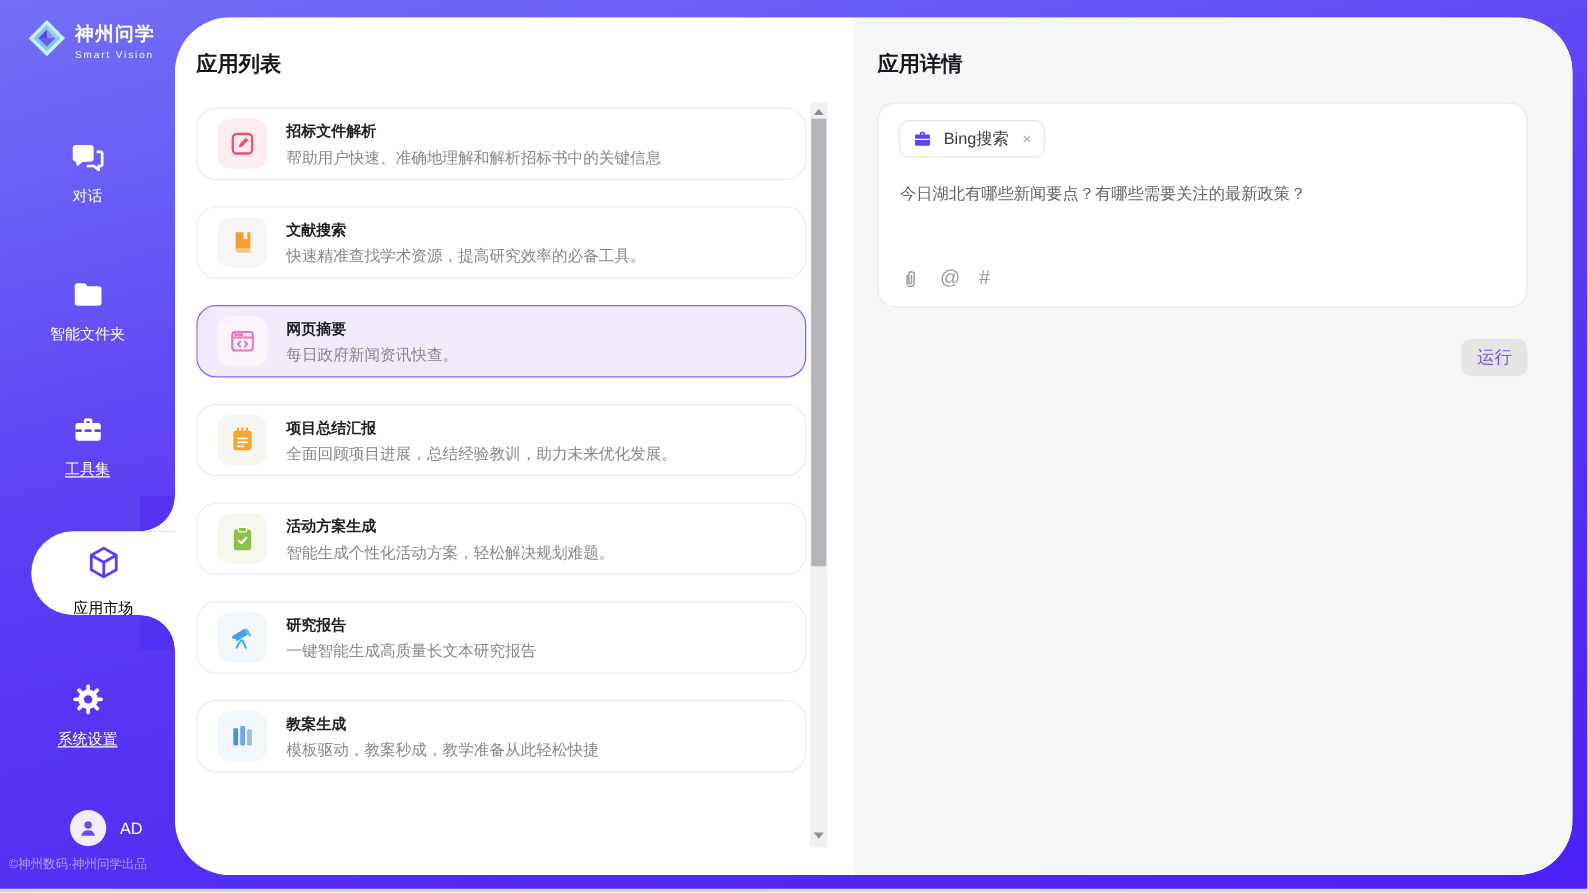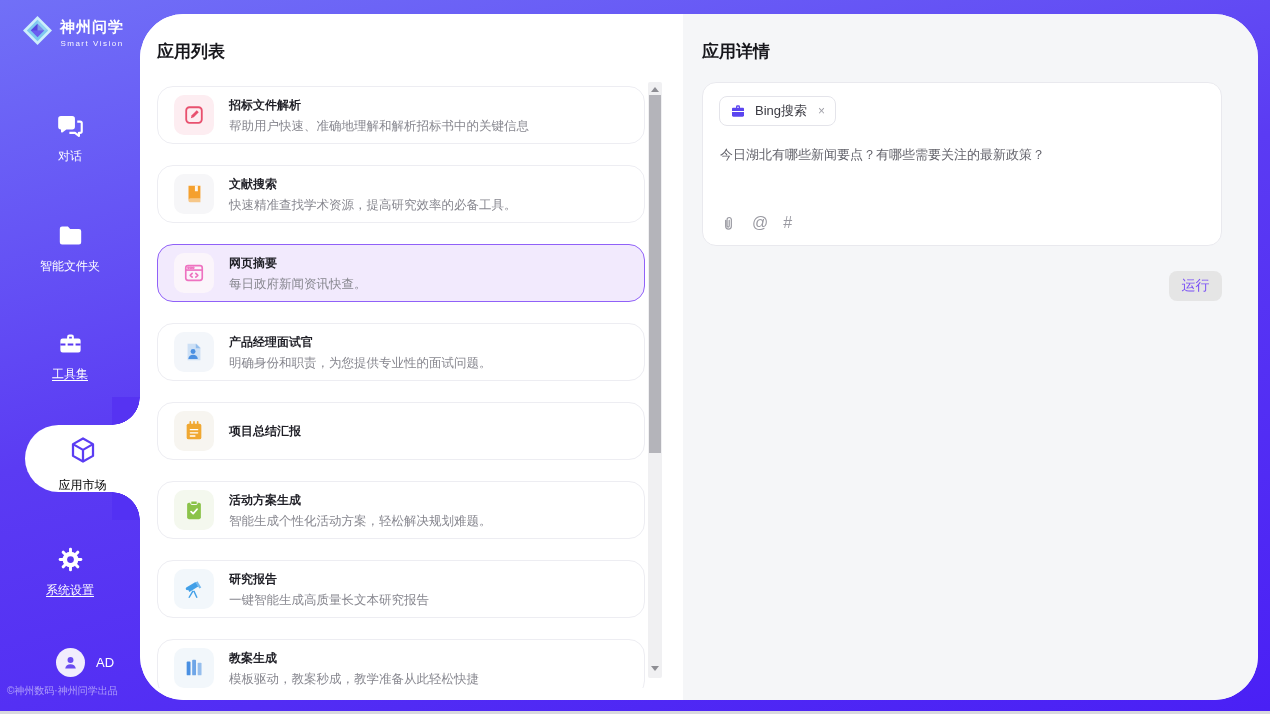--- a/index.html
+++ b/index.html
@@ -11,21 +11,21 @@
   }
   .frame {
     position:absolute; left:0; top:0; width:1270px; height:711px;
     background:linear-gradient(165deg,#7170f7 0%, #5b3bf3 45%, #4a20f5 100%);
     overflow:hidden;
   }
   
   .sidebar { position:absolute; left:0; top:0; width:140px; height:692px; color:#fff; }
   .brand { position:absolute; left:22px; top:15px; display:flex; align-items:center; gap:7px; }
   .brand-name { font-size:15px; font-weight:700; letter-spacing:1px; }
-  .brand-sub { font-size:8px; letter-spacing:1.5px; opacity:.95; margin-top:2px;text-align:center; }
+  .brand-sub { font-size:8px; letter-spacing:1.5px; opacity:.95; margin-top:2px; }
   .nav-item { position:absolute; left:0; width:140px; text-align:center; cursor:pointer; }
   .nav-item .nav-icon { display:inline-block; width:27px; height:27px; }
   .nav-label { display:block; font-size:12px; color:#fff; margin-top:5px; }
   .nav-label.u { text-decoration:underline; text-underline-offset:2px; }
   .nav-pill {
     position:absolute; left:25px; top:425px; width:115px; height:67px;
     background:#fff; border-radius:34px 0 0 34px; text-align:center; cursor:pointer;
   }
   .nav-pill .nav-icon { margin-top:10px; width:30px; height:30px; display:inline-block; }
   .nav-pill .nav-label { color:#000000; margin-top:8px; }
@@ -234,43 +234,30 @@
                   <circle cx="11.2" cy="6.4" r="0.6" fill="#ee72c0"></circle>
                   <path d="M10 12.4l-2.2 2.1 2.2 2.1M14 12.4l2.2 2.1-2.2 2.1" stroke-linecap="round" stroke-linejoin="round"></path>
                 </svg>
               </span>
     <span class="app-text">
       <span class="app-item-title" style="display:block;">网页摘要</span>
       <span class="app-item-desc" style="display:block;">每日政府新闻资讯快查。</span>
     </span>
   </div>
             <div class="app-item">
-    <span class="app-icon" style="background: rgb(243, 246, 250);">
-                <svg viewBox="0 0 24 24" fill="#4a90e2">
-                  <path d="M5 3h10l4 4v14H5V3z" opacity="0.22"></path>
-                  <path d="M14 3l5 5h-5V3z" opacity="0.45"></path>
-                  <circle cx="11" cy="11.5" r="2.7"></circle>
-                  <path d="M5.8 19.5c.4-2.9 2.5-4.4 5.2-4.4s4.8 1.5 5.2 4.4z"></path>
-                </svg>
-              </span>
-    <span class="app-text">
-      <span class="app-item-title" style="display:block;">产品经理面试官</span>
-      <span class="app-item-desc" style="display:block;">明确身份和职责，为您提供专业性的面试问题。</span>
-    </span>
-  </div>
-            <div class="app-item">
     <span class="app-icon" style="background: rgb(247, 245, 240);">
                 <svg viewBox="0 0 24 24">
                   <rect x="4" y="4" width="16" height="17" rx="2" fill="#f0a832"></rect>
                   <path d="M8 2v4M12 2v4M16 2v4" stroke="#f0a832" stroke-width="1.8" stroke-linecap="round"></path>
                   <path d="M8 10.5h8M8 14h8M8 17.5h5" stroke="#fff" stroke-width="1.5" stroke-linecap="round"></path>
                 </svg>
               </span>
     <span class="app-text">
       <span class="app-item-title" style="display:block;">项目总结汇报</span>
+      <span class="app-item-desc" style="display:block;">全面回顾项目进展，总结经验教训，助力未来优化发展。</span>
     </span>
   </div>
             <div class="app-item">
     <span class="app-icon" style="background: rgb(244, 248, 238);">
                 <svg viewBox="0 0 24 24">
                   <rect x="4.5" y="4" width="15" height="18" rx="2" fill="#8bc34a"></rect>
                   <rect x="8.5" y="2.2" width="7" height="3.8" rx="1" fill="#8bc34a" stroke="#fff"></rect>
                   <path d="M8.8 13.7l2.3 2.3 4.2-4.8" stroke="#fff" stroke-width="1.9" fill="none" stroke-linecap="round" stroke-linejoin="round"></path>
                 </svg>
               </span>

